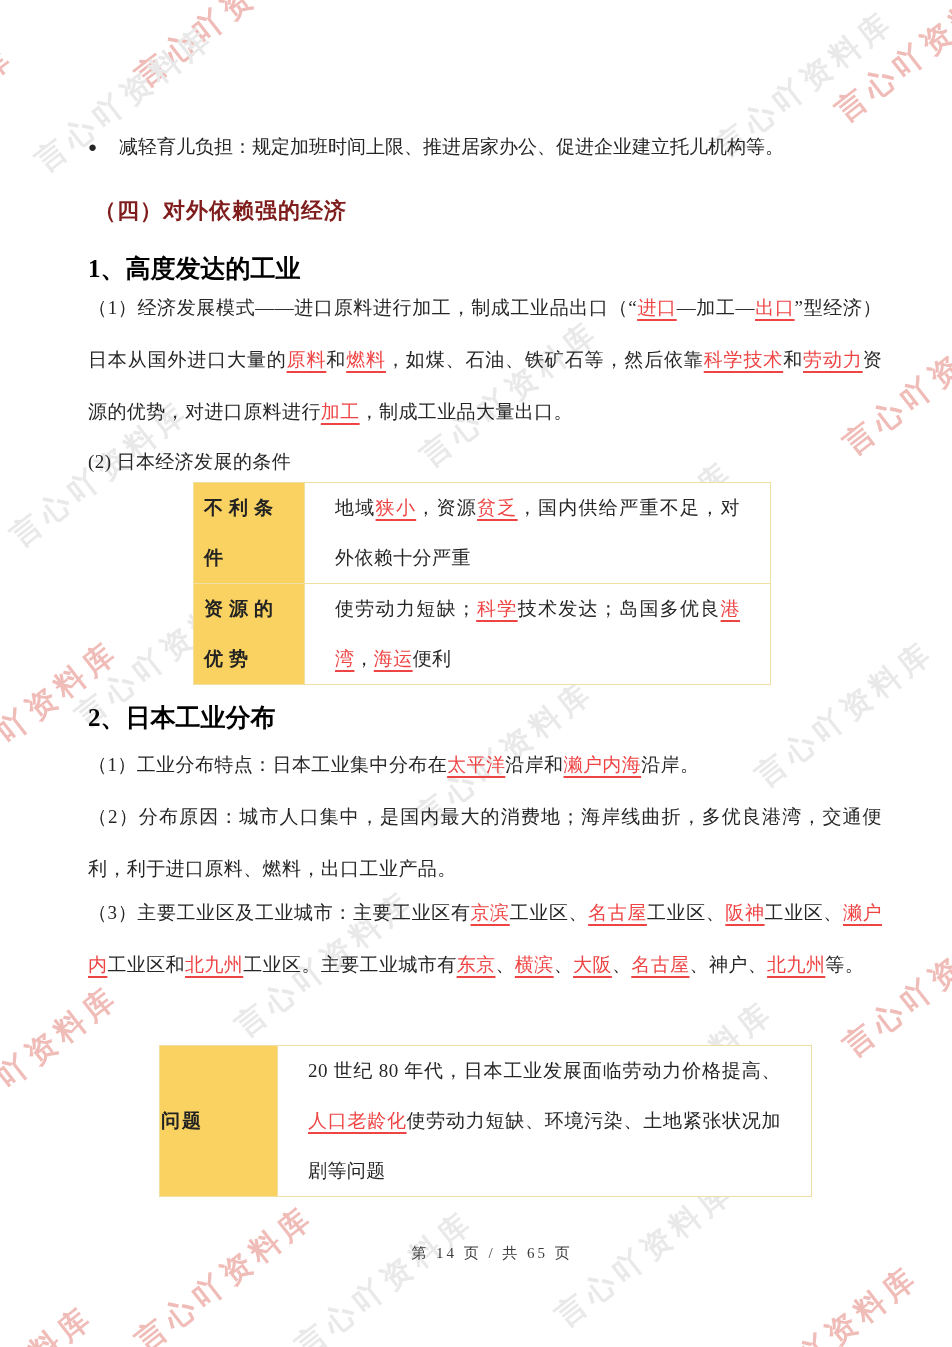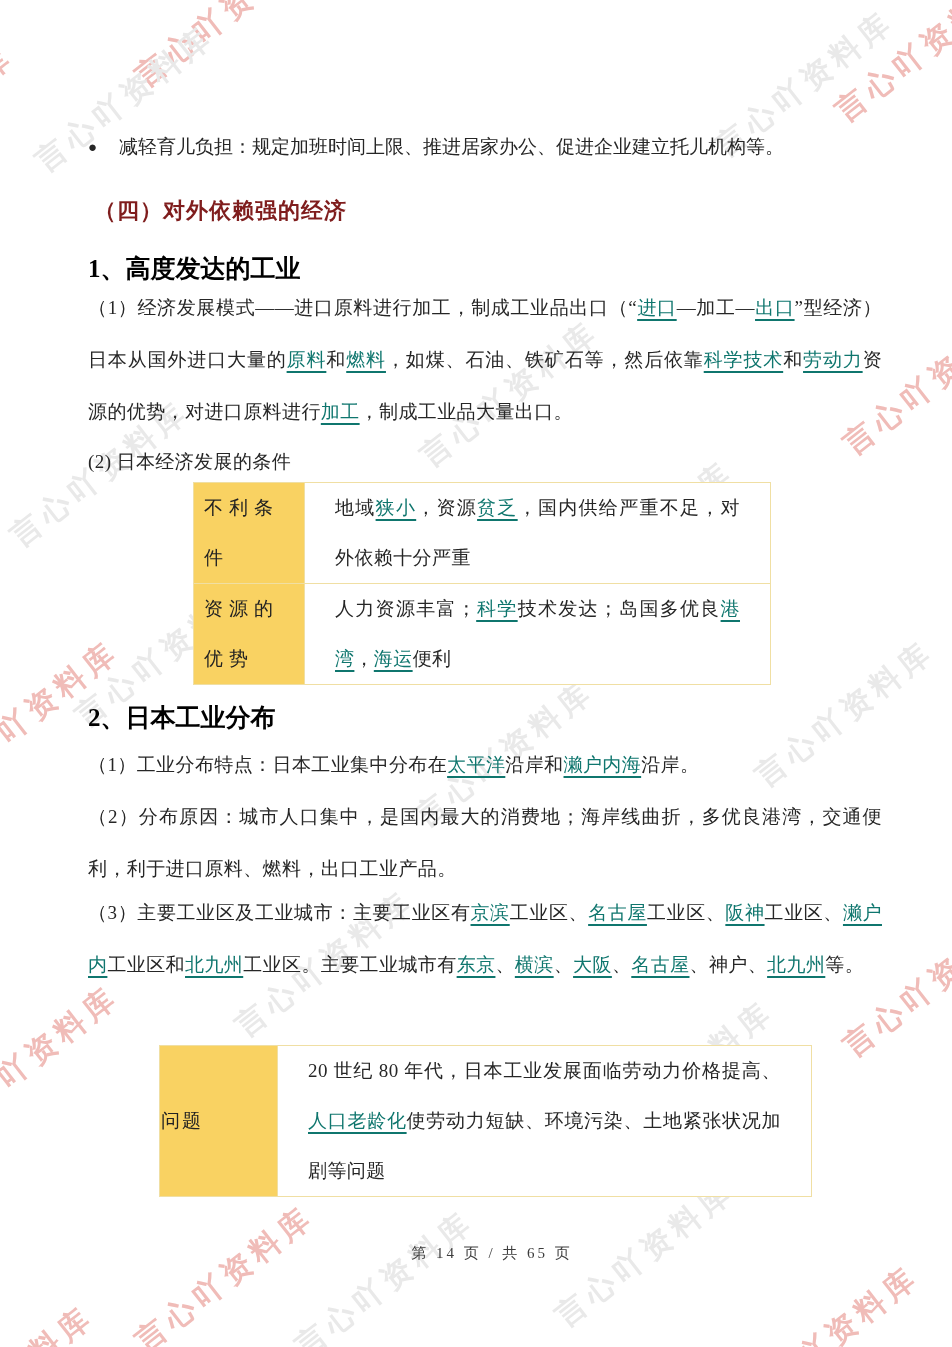--- a/index.html
+++ b/index.html
@@ -20,25 +20,25 @@
   h1.sec{font-size:22px;font-weight:bold;color:#7f1d1d;margin:36px 0 0 6px;line-height:30px;letter-spacing:1px;}
   h2.sub{font-size:25px;font-weight:bold;color:#000000;line-height:26px;margin:0;}
   h2.s1{margin-top:30px;}
   h2.s2{margin-top:20px;}
   h2.s3{margin-top:8px;}
   p.para{font-size:19px;line-height:52px;margin:0;text-align:justify;letter-spacing:.4px;}
   p.p1{margin-top:0;}
   p.sub2{font-size:19px;line-height:48px;margin:0;letter-spacing:.4px;}
   p.p21{margin-top:8px;}
   p.p23{margin-top:-8px;}
-  .hl{color:#0f766e;text-decoration:underline;text-underline-offset:5px;text-decoration-thickness:1.5px;}
+  .hl{color:#ef4444;text-decoration:underline;text-underline-offset:5px;text-decoration-thickness:1.5px;}
   .ub{text-decoration:underline;text-underline-offset:5px;}
   table.tbl{border-collapse:collapse;font-size:19px;}
   table.tbl th{
-    background:#f9d262;font-weight:normal;line-height:50px;vertical-align:top;
+    background:#f9d262;font-weight:bold;line-height:50px;vertical-align:top;
     border:1px solid #f0dfa3;color:#222;margin-top:20px;
   }
   table.tbl td{
     background:#ffffff;border:1px solid #f0dfa3;line-height:50px;padding:0 30px;
     text-align:justify;vertical-align:top;letter-spacing:.4px;
   }
   table.tbl1{margin:-4px 0 0 105px;width:578px;}
   table.tbl1 th{width:90px;padding:0 10px;letter-spacing:6px;text-align:left;}
   table.tbl2{margin:54px 0 0 71px;width:653px;}
   table.tbl2 th{width:115px;text-align:left;letter-spacing:2px;vertical-align:middle;}
@@ -90,21 +90,21 @@
   <p class="sub2">(2) 日本经济发展的条件</p>
 
   <table class="tbl tbl1">
     <tbody>
         <tr>
           <th>不利条件</th>
           <td><span>地域</span><span class="hl">狭小</span><span>，资源</span><span class="hl">贫乏</span><span>，国内供给严重不足，对外依赖十分严重</span></td>
         </tr>
         <tr>
           <th>资源的优势</th>
-          <td><span>人力资源丰富；</span><span class="hl">科学</span><span>技术发达；岛国多优良</span><span class="hl">港湾</span><span>，</span><span class="hl">海运</span><span>便利</span></td>
+          <td><span>使劳动力短缺；</span><span class="hl">科学</span><span>技术发达；岛国多优良</span><span class="hl">港湾</span><span>，</span><span class="hl">海运</span><span>便利</span></td>
         </tr>
       </tbody>
   </table>
 
   <h2 class="sub s2">2、日本工业分布</h2>
 
   <p class="para p21"><span>（1）工业分布特点：日本工业集中分布在</span><span class="hl">太平洋</span><span>沿岸和</span><span class="hl">濑户内海</span><span>沿岸。</span></p>
   <p class="para"><span>（2）分布原因：城市人口集中，是国内最大的消费地；海岸线曲折，多优良港湾，交通便利，利于进口原料、燃料，出口工业产品。</span></p>
   <p class="para p23"><span>（3）主要工业区及工业城市：主要工业区有</span><span class="hl">京滨</span><span>工业区、</span><span class="hl">名古屋</span><span>工业区、</span><span class="hl">阪神</span><span>工业区、</span><span class="hl">濑户内</span><span>工业区和</span><span class="hl">北九州</span><span>工业区。主要工业城市有</span><span class="hl">东京</span><span>、</span><span class="hl">横滨</span><span>、</span><span class="hl">大阪</span><span>、</span><span class="hl">名古屋</span><span>、神户、</span><span class="hl">北九州</span><span>等。</span></p>
 

